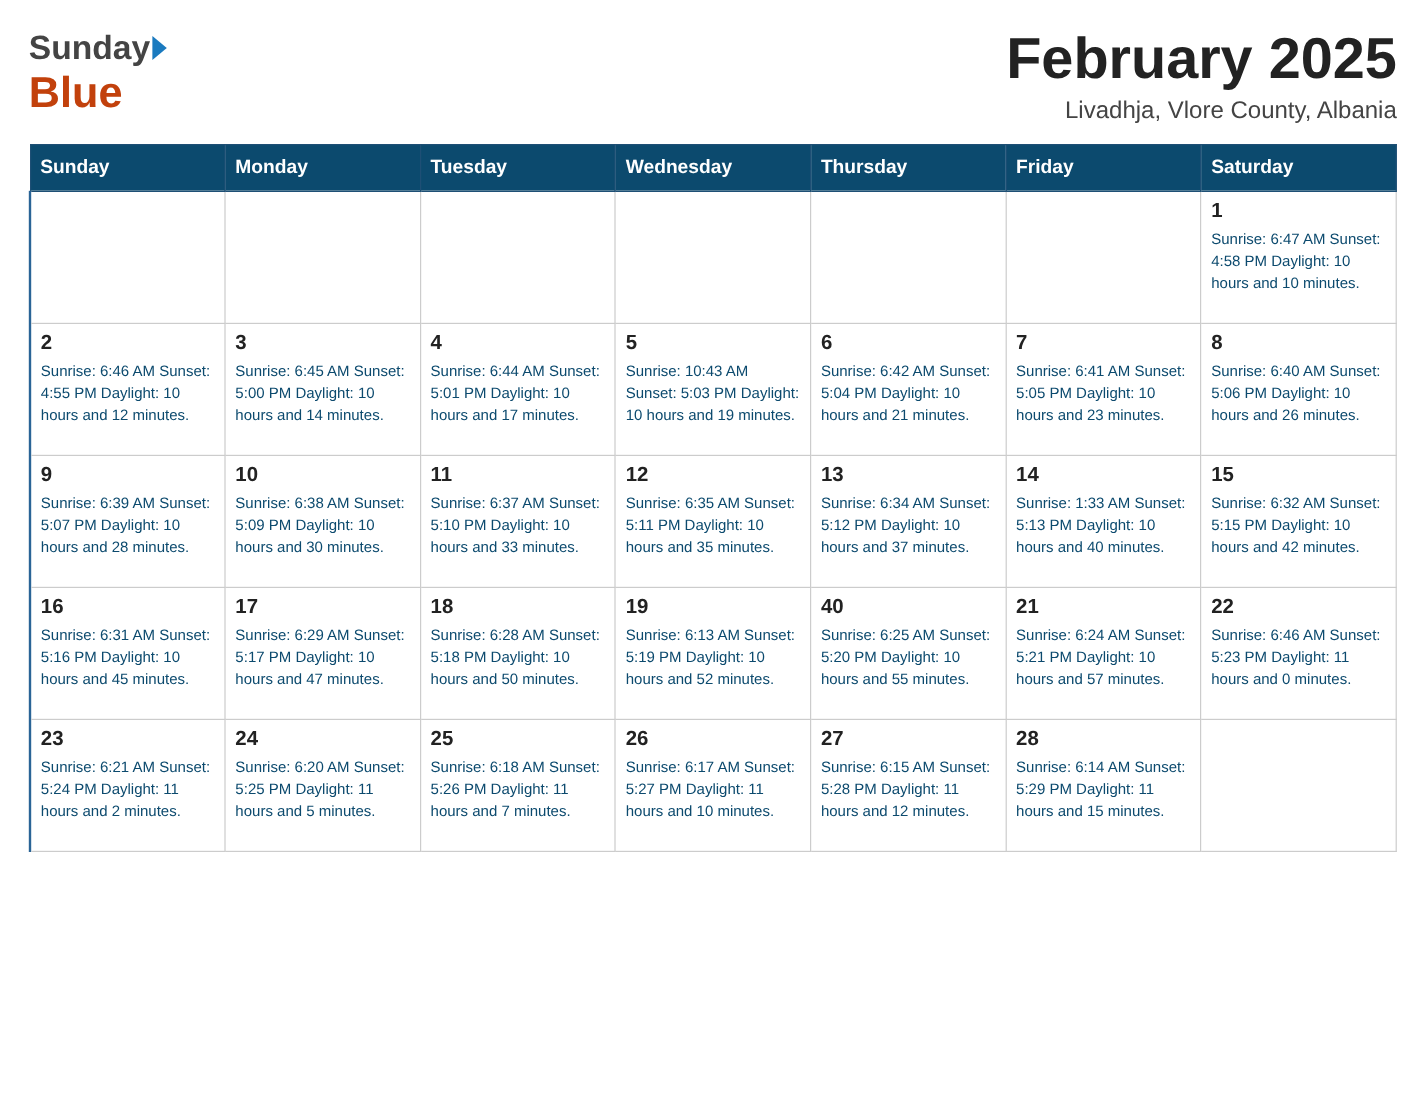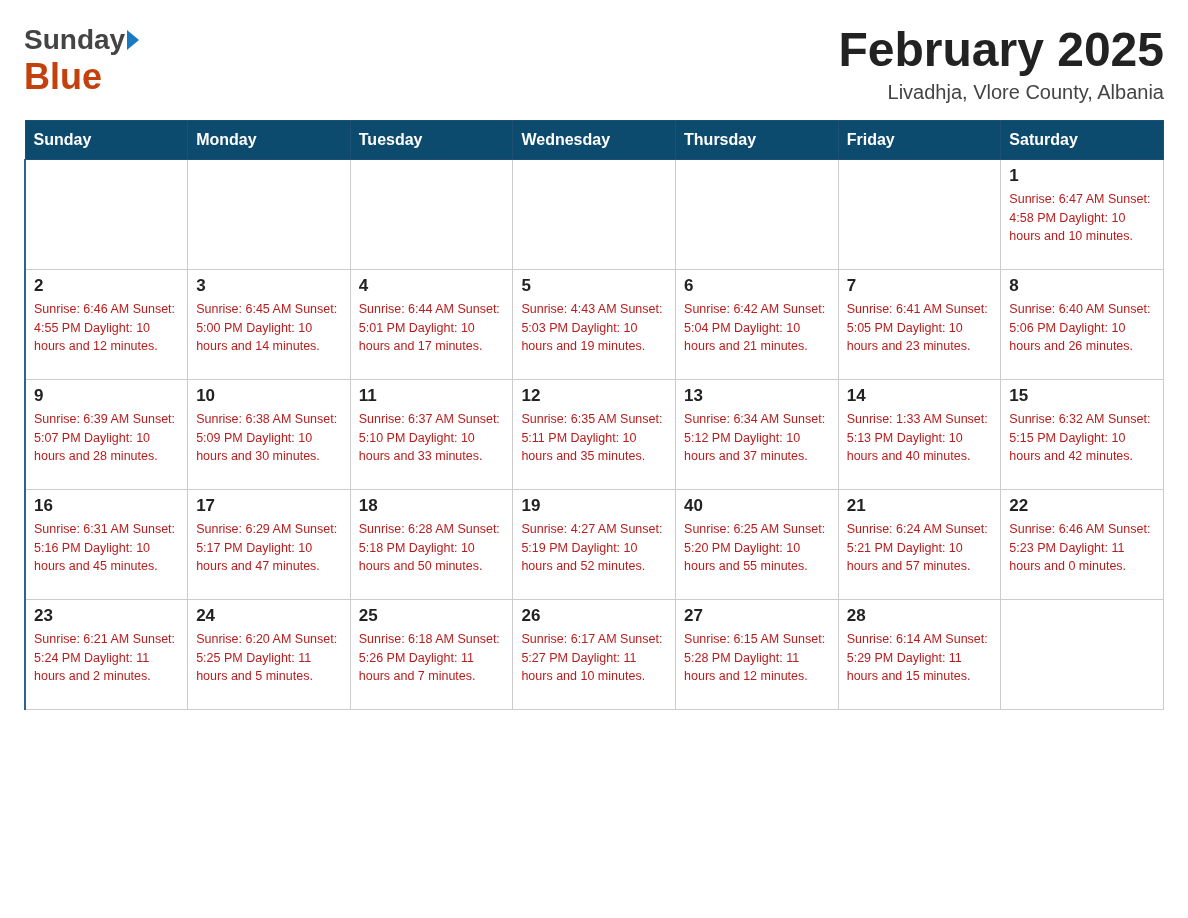--- a/index.html
+++ b/index.html
@@ -62,21 +62,21 @@
     }
     .day-number {
       font-size: 17px;
       font-weight: bold;
       color: #222;
       display: block;
       margin-bottom: 4px;
     }
     .day-info {
       font-size: 12.5px;
-      color: #b91c1c;
+      color: #0c4a6e;
       line-height: 1.5;
     }
     .empty-cell {
       background: #f9f9f9;
     }
     
     .logo-row {
       display: flex;
       align-items: center;
     }
@@ -160,21 +160,21 @@
 Daylight: 10 hours and 14 minutes.</div>
         </td>
         <td>
           <span class="day-number">4</span>
           <div class="day-info">Sunrise: 6:44 AM
 Sunset: 5:01 PM
 Daylight: 10 hours and 17 minutes.</div>
         </td>
         <td>
           <span class="day-number">5</span>
-          <div class="day-info">Sunrise: 4:43 AM
+          <div class="day-info">Sunrise: 10:43 AM
 Sunset: 5:03 PM
 Daylight: 10 hours and 19 minutes.</div>
         </td>
         <td>
           <span class="day-number">6</span>
           <div class="day-info">Sunrise: 6:42 AM
 Sunset: 5:04 PM
 Daylight: 10 hours and 21 minutes.</div>
         </td>
         <td>
@@ -248,21 +248,21 @@
 Daylight: 10 hours and 47 minutes.</div>
         </td>
         <td>
           <span class="day-number">18</span>
           <div class="day-info">Sunrise: 6:28 AM
 Sunset: 5:18 PM
 Daylight: 10 hours and 50 minutes.</div>
         </td>
         <td>
           <span class="day-number">19</span>
-          <div class="day-info">Sunrise: 4:27 AM
+          <div class="day-info">Sunrise: 6:13 AM
 Sunset: 5:19 PM
 Daylight: 10 hours and 52 minutes.</div>
         </td>
         <td>
           <span class="day-number">40</span>
           <div class="day-info">Sunrise: 6:25 AM
 Sunset: 5:20 PM
 Daylight: 10 hours and 55 minutes.</div>
         </td>
         <td>

